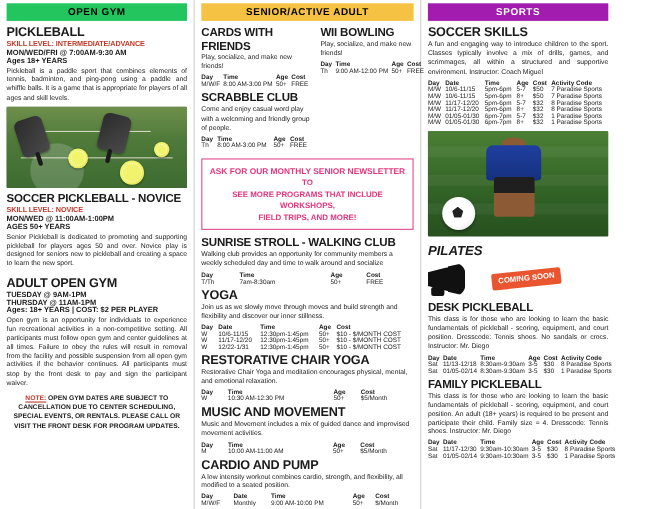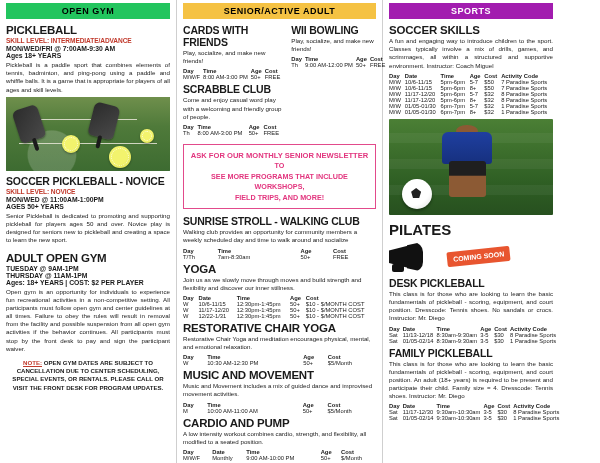--- a/index.html
+++ b/index.html
@@ -172,21 +172,21 @@
   }
   .megaphone .handle {
     position:absolute; left:3px; top:24px; width:12px; height:8px;
     background:#111; border-radius:2px;
   }
   .cs-badge {
     background:#e8552f; color:#fff; font-weight:bold; font-size:7px;
     line-height:1.05; padding: 4px 6px; border-radius: 2px; text-align:center;
     transform: rotate(-6deg);
   }
-  .pilates-title { font-size: 15px; font-weight:bold; margin: 6px 0 2px; }
+  .pilates-title { font-size: 12px; font-weight:bold; margin: 6px 0 2px; font-style: italic; }
 
   .spacer-s { height: 4px; }
 </style>
 </head>
 <body>
 
 <div class="page">
 
   <div class="col col-1">
     <div class="banner banner-gym">OPEN GYM</div>

